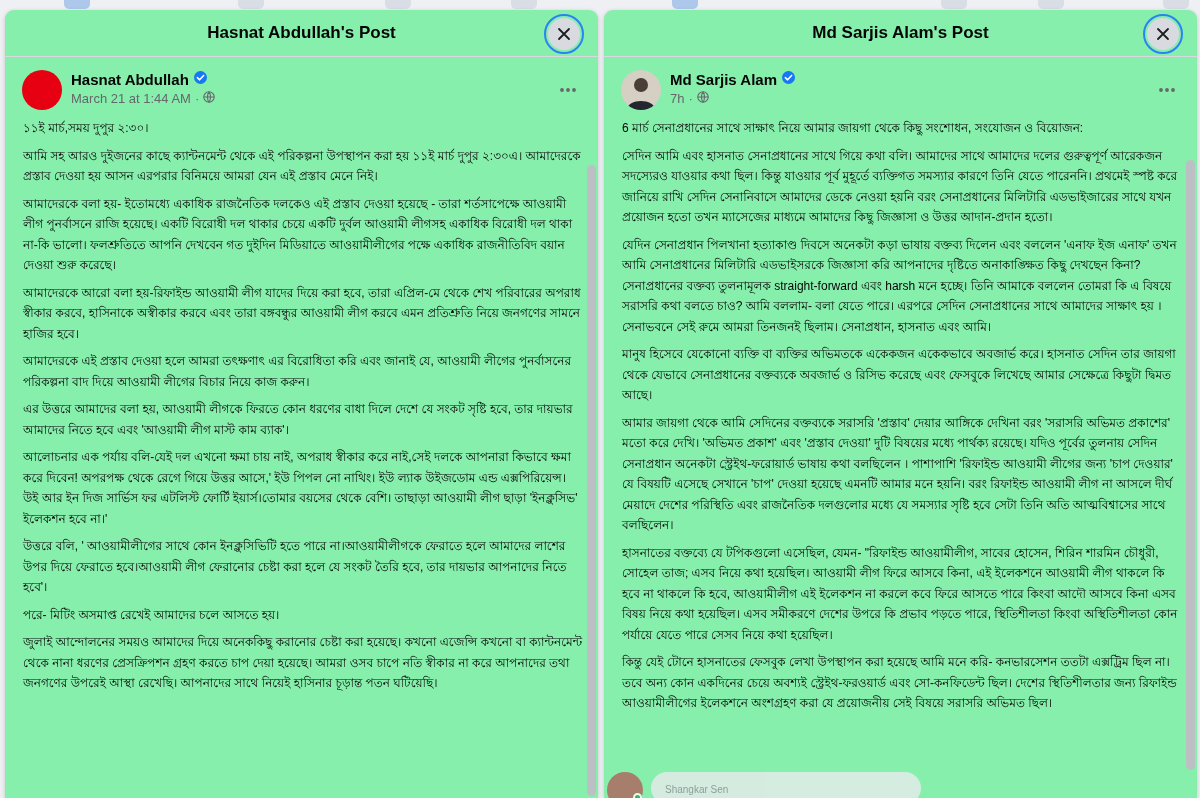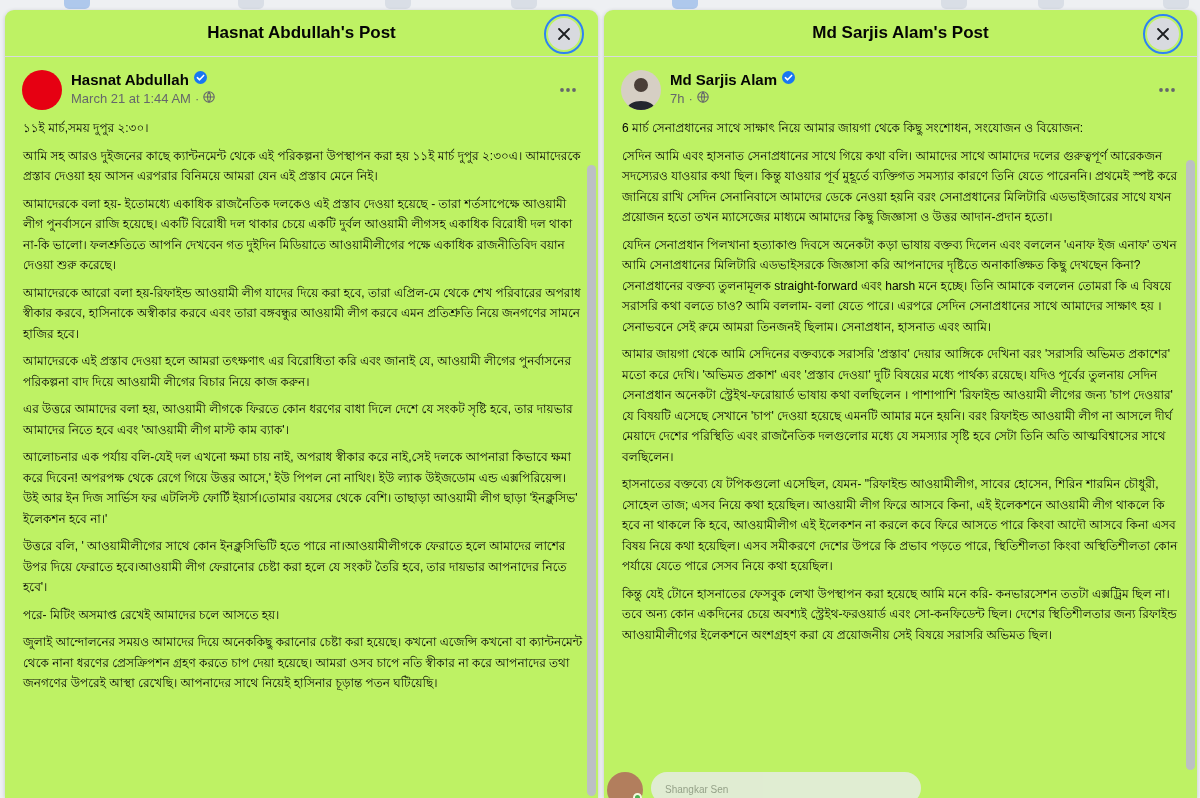--- a/index.html
+++ b/index.html
@@ -12,21 +12,21 @@
   }
   
   .bg-icon { position: absolute; top: 0; height: 9px; width: 26px; border-radius: 0 0 5px 5px; background: #d9dee6; }
   .bg-icon.blue { background: #aec8ec; }
 
   .modal {
     position: absolute;
     top: 10px;
     height: 788px;
     width: 593px;
-    background: #bef264;
+    background: #86efac;
     border-radius: 9px 9px 0 0;
     box-shadow: 0 1px 4px rgba(0,0,0,.18);
     overflow: hidden;
   }
   .modal.left  { left: 5px; }
   .modal.right { left: 604px; }
 
   .modal-header {
     position: relative;
     height: 47px;
@@ -218,20 +218,21 @@
           <circle cx="10" cy="10" r="1.9" fill="#65676b"></circle>
           <circle cx="16" cy="10" r="1.9" fill="#65676b"></circle>
         </svg>
     </button>
   </div>
 
   <div class="post-body">
       <p>6 মার্চ সেনাপ্রধানের সাথে সাক্ষাৎ নিয়ে আমার জায়গা থেকে কিছু সংশোধন, সংযোজন ও বিয়োজন:</p>
       <p>সেদিন আমি এবং হাসনাত সেনাপ্রধানের সাথে গিয়ে কথা বলি। আমাদের সাথে আমাদের দলের গুরুত্বপূর্ণ আরেকজন সদস্যেরও যাওয়ার কথা ছিল। কিন্তু যাওয়ার পূর্ব মুহূর্তে ব্যক্তিগত সমস্যার কারণে তিনি যেতে পারেননি। প্রথমেই স্পষ্ট করে জানিয়ে রাখি সেদিন সেনানিবাসে আমাদের ডেকে নেওয়া হয়নি বরং সেনাপ্রধানের মিলিটারি এডভাইজারের সাথে যখন প্রয়োজন হতো তখন ম্যাসেজের মাধ্যমে আমাদের কিছু জিজ্ঞাসা ও উত্তর আদান-প্রদান হতো।</p>
       <p>যেদিন সেনাপ্রধান পিলখানা হত্যাকাণ্ড দিবসে অনেকটা কড়া ভাষায় বক্তব্য দিলেন এবং বললেন 'এনাফ ইজ এনাফ' তখন আমি সেনাপ্রধানের মিলিটারি এডভাইসরকে জিজ্ঞাসা করি আপনাদের দৃষ্টিতে অনাকাঙ্ক্ষিত কিছু দেখছেন কিনা? সেনাপ্রধানের বক্তব্য তুলনামূলক straight-forward এবং harsh মনে হচ্ছে। তিনি আমাকে বললেন তোমরা কি এ বিষয়ে সরাসরি কথা বলতে চাও? আমি বললাম- বলা যেতে পারে। এরপরে সেদিন সেনাপ্রধানের সাথে আমাদের সাক্ষাৎ হয় । সেনাভবনে সেই রুমে আমরা তিনজনই ছিলাম। সেনাপ্রধান, হাসনাত এবং আমি।</p>
+      <p>মানুষ হিসেবে যেকোনো ব্যক্তি বা ব্যক্তির অভিমতকে একেকজন একেকভাবে অবজার্ভ করে। হাসনাত সেদিন তার জায়গা থেকে যেভাবে সেনাপ্রধানের বক্তব্যকে অবজার্ভ ও রিসিভ করেছে এবং ফেসবুকে লিখেছে আমার সেক্ষেত্রে কিছুটা দ্বিমত আছে।</p>
       <p>আমার জায়গা থেকে আমি সেদিনের বক্তব্যকে সরাসরি 'প্রস্তাব' দেয়ার আঙ্গিকে দেখিনা বরং 'সরাসরি অভিমত প্রকাশের' মতো করে দেখি। 'অভিমত প্রকাশ' এবং 'প্রস্তাব দেওয়া' দুটি বিষয়ের মধ্যে পার্থক্য রয়েছে। যদিও পূর্বের তুলনায় সেদিন সেনাপ্রধান অনেকটা স্ট্রেইথ-ফরোয়ার্ড ভাষায় কথা বলছিলেন । পাশাপাশি 'রিফাইন্ড আওয়ামী লীগের জন্য 'চাপ দেওয়ার' যে বিষয়টি এসেছে সেখানে 'চাপ' দেওয়া হয়েছে এমনটি আমার মনে হয়নি। বরং রিফাইন্ড আওয়ামী লীগ না আসলে দীর্ঘ মেয়াদে দেশের পরিস্থিতি এবং রাজনৈতিক দলগুলোর মধ্যে যে সমস্যার সৃষ্টি হবে সেটা তিনি অতি আত্মবিশ্বাসের সাথে বলছিলেন।</p>
       <p>হাসনাতের বক্তব্যে যে টপিকগুলো এসেছিল, যেমন- "রিফাইন্ড আওয়ামীলীগ, সাবের হোসেন, শিরিন শারমিন চৌধুরী, সোহেল তাজ; এসব নিয়ে কথা হয়েছিল। আওয়ামী লীগ ফিরে আসবে কিনা, এই ইলেকশনে আওয়ামী লীগ থাকলে কি হবে না থাকলে কি হবে, আওয়ামীলীগ এই ইলেকশন না করলে কবে ফিরে আসতে পারে কিংবা আদৌ আসবে কিনা এসব বিষয় নিয়ে কথা হয়েছিল। এসব সমীকরণে দেশের উপরে কি প্রভাব পড়তে পারে, স্থিতিশীলতা কিংবা অস্থিতিশীলতা কোন পর্যায়ে যেতে পারে সেসব নিয়ে কথা হয়েছিল।</p>
       <p>কিন্তু যেই টোনে হাসনাতের ফেসবুক লেখা উপস্থাপন করা হয়েছে আমি মনে করি- কনভারসেশন ততটা এক্সট্রিম ছিল না। তবে অন্য কোন একদিনের চেয়ে অবশ্যই স্ট্রেইথ-ফরওয়ার্ড এবং সো-কনফিডেন্ট ছিল। দেশের স্থিতিশীলতার জন্য রিফাইন্ড আওয়ামীলীগের ইলেকশনে অংশগ্রহণ করা যে প্রয়োজনীয় সেই বিষয়ে সরাসরি অভিমত ছিল।</p>
     </div>
 
   <div class="scroll-track">
     <div class="scroll-thumb thumb-right"></div>
   </div>
 </section>
 

